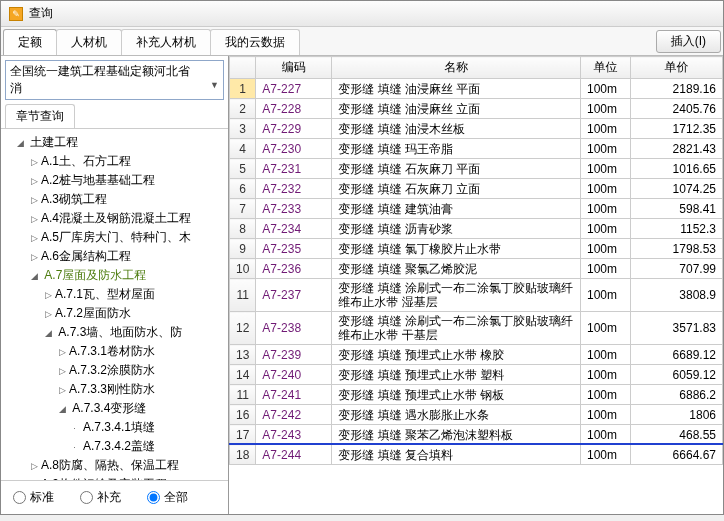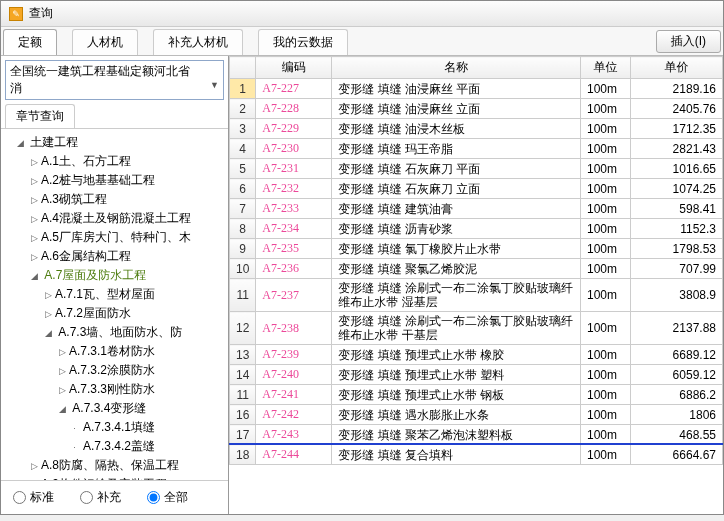--- a/index.html
+++ b/index.html
@@ -1,20 +1,20 @@
 <!DOCTYPE html>
 <html><head>
 <meta charset="utf-8">
 <style>
 * { box-sizing: border-box; margin: 0; padding: 0; font-family: "Microsoft YaHei", SimSun, sans-serif; font-size: 12px; }
 body { background: #f0f0f0; width: 724px; height: 521px; overflow: hidden; }
 .window { border: 1px solid #888; background: #fff; }
 .titlebar { background: linear-gradient(#fdfdfd,#e8e8e8); padding: 4px 8px; border-bottom: 1px solid #ccc; display: flex; align-items: center; gap: 6px; }
 .titlebar-icon { width: 14px; height: 14px; background: #f5a623; border: 1px solid #c78100; display: inline-flex; align-items: center; justify-content: center; font-size: 9px; color: #fff; }
-.tabbar { display: flex; background: #f7f7f7; border-bottom: 1px solid #bbb; padding: 2px 2px 0; gap: 16px; align-items: flex-end; }
+.tabbar { display: flex; background: #f7f7f7; border-bottom: 1px solid #bbb; padding: 2px 2px 0; gap: 0; align-items: flex-end; }
 .tab { padding: 4px 14px; border: 1px solid #ccc; border-bottom: none; background: #fdfdfd; cursor: pointer; margin-right: -1px; border-radius: 3px 3px 0 0; }
 .tab.active { background: #fff; font-weight: 400; border-color: #aaa; }
 .tab-spacer { flex: 1; }
 .insert-btn { padding: 2px 14px; border: 1px solid #aaa; background: linear-gradient(#fff,#e8e8e8); border-radius: 3px; cursor: pointer; margin-bottom: 2px; }
 .body { display: flex; height: 458px; }
 .left { width: 228px; border-right: 1px solid #999; display: flex; flex-direction: column; background: #fff; }
 .dropdown { margin: 4px; border: 1px solid #8fa7c9; padding: 2px 32px 2px 4px; background: #fff; position: relative; cursor: pointer; }
 .dropdown::after { content: "▼"; position: absolute; right: 4px; font-size: 9px; color: #555; }
 .subtabs { display: flex; padding: 0 4px; border-bottom: 1px solid #ccc; }
 .subtab { padding: 3px 10px; border: 1px solid #ccc; border-bottom: none; background: #fdfdfd; cursor: pointer; border-radius: 3px 3px 0 0; margin-right: -1px; }
@@ -29,21 +29,21 @@
 .tree::-webkit-scrollbar-thumb, .grid-wrap::-webkit-scrollbar-thumb { background: #c8c8c8; border: 1px solid #999; }
 .tree::-webkit-scrollbar-track, .grid-wrap::-webkit-scrollbar-track { background: #efefef; }
 .radios { border-top: 1px solid #ccc; padding: 8px 12px; display: flex; gap: 26px; }
 .radios label { cursor: pointer; display: flex; align-items: center; gap: 4px; }
 .right { flex: 1; display: flex; flex-direction: column; background: #fff; }
 .grid-wrap { flex: 1; overflow: auto; position: relative; }
 table { border-collapse: collapse; width: 100%; }
 th, td { border: 1px solid #ccc; padding: 2px 6px; text-align: left; height: 20px; white-space: nowrap; }
 th { background: linear-gradient(#fdfdfd,#eee); font-weight: 400; text-align: center; }
 td.rownum { background: linear-gradient(#fdfdfd,#eee); text-align: center; width: 26px; color: #333; }
-td.code { color: #ec4899; width: 76px; font-family: Liberation Serif, serif; }
+td.code { color: #701a75; width: 76px; }
 td.name { max-width: 220px; white-space: normal; line-height: 14px; }
 td.unit { width: 50px; }
 td.price { text-align: right; width: 92px; }
 tr.sel td.rownum { background: #ffe9a8; }
 .blue-line { position: absolute; left: 0; right: 0; border-top: 2px solid #2040d0; }
 </style>
 </head>
 <body>
 
 <div class="window">
@@ -216,21 +216,21 @@
                 <td class="code">A7-237</td>
                 <td class="name">变形缝 填缝 涂刷式一布二涂氯丁胶贴玻璃纤维布止水带 湿基层</td>
                 <td class="unit">100m</td>
                 <td class="price">3808.9</td>
               </tr>
               <tr>
                 <td class="rownum">12</td>
                 <td class="code">A7-238</td>
                 <td class="name">变形缝 填缝 涂刷式一布二涂氯丁胶贴玻璃纤维布止水带 干基层</td>
                 <td class="unit">100m</td>
-                <td class="price">2137.88</td>
+                <td class="price">3571.83</td>
               </tr>
               <tr>
                 <td class="rownum">13</td>
                 <td class="code">A7-239</td>
                 <td class="name">变形缝 填缝 预埋式止水带 橡胶</td>
                 <td class="unit">100m</td>
                 <td class="price">6689.12</td>
               </tr>
               <tr>
                 <td class="rownum">14</td>

